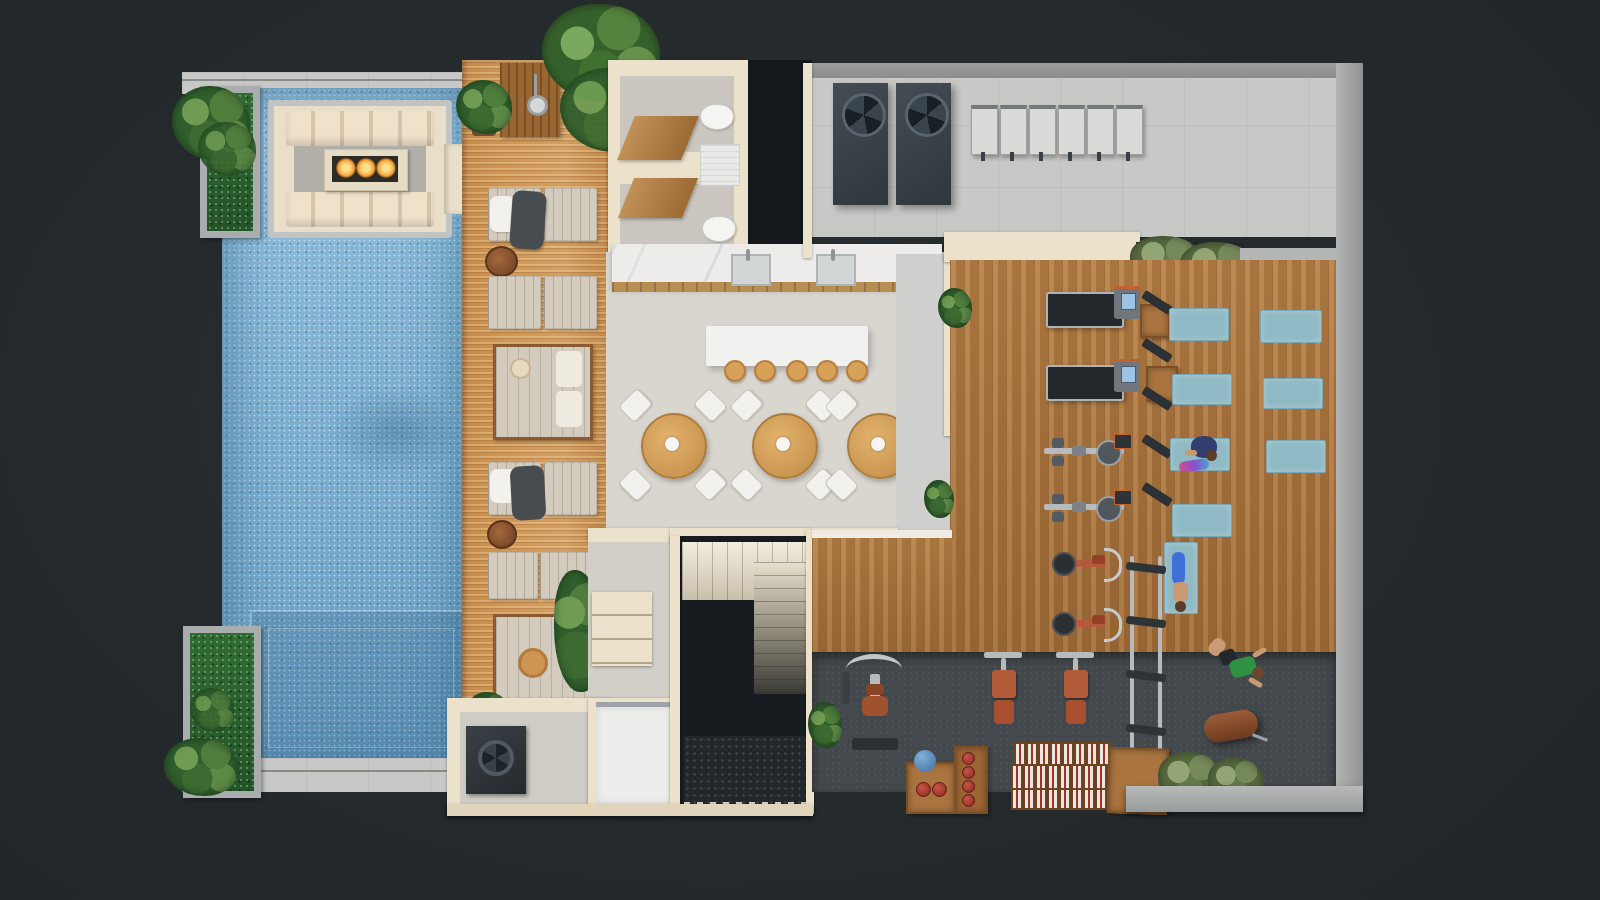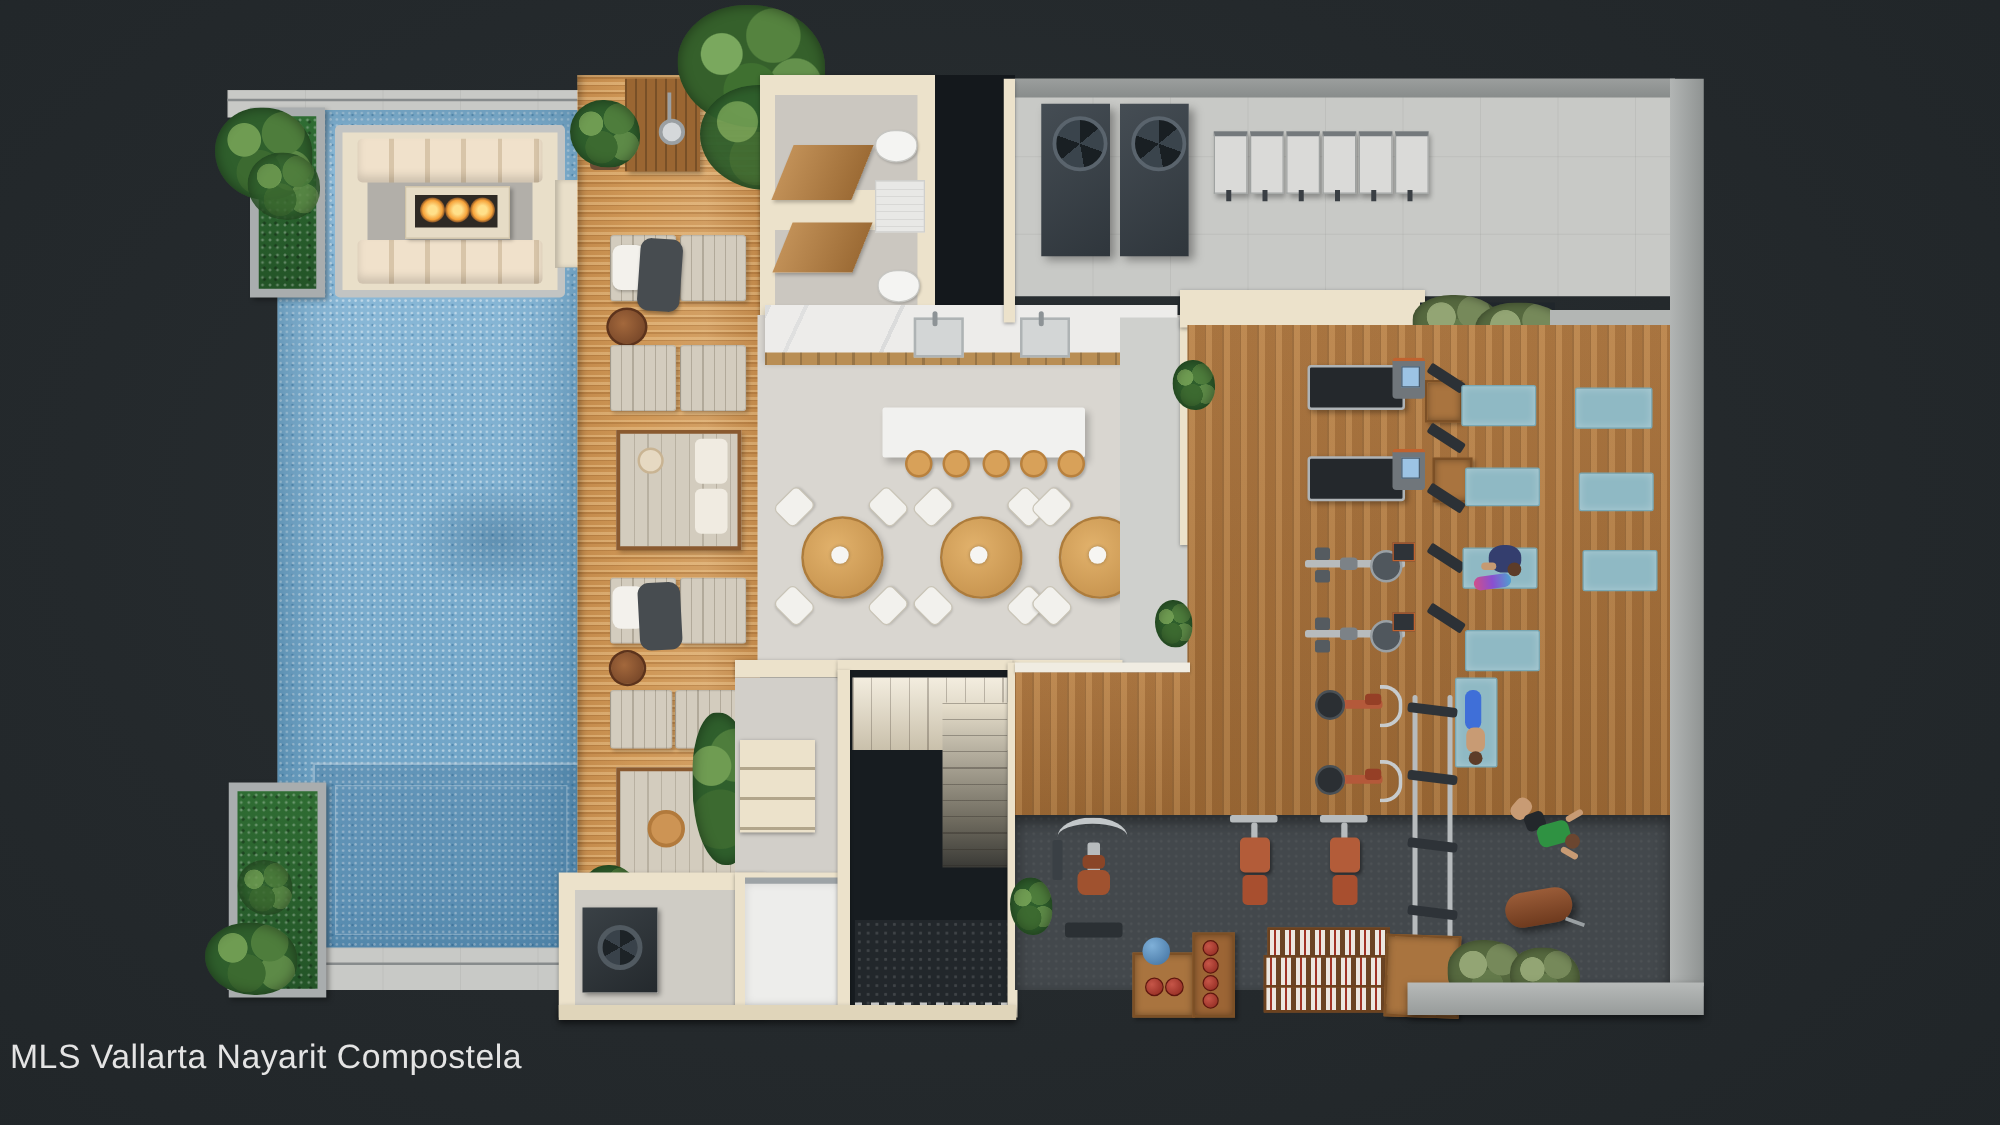--- a/index.html
+++ b/index.html
@@ -385,15 +385,14 @@
     <div class="abs" style="left:44px;top:16px;width:15px;height:5px;background:#c89b74;border-radius:3px;transform:rotate(-30deg);"></div>
     <div class="abs" style="left:40px;top:46px;width:15px;height:5px;background:#c89b74;border-radius:3px;transform:rotate(30deg);"></div>
     <div class="abs" style="left:44px;top:33px;width:12px;height:12px;border-radius:50%;background:#6b4630;"></div>
   </div>
   <div class="abs olive" style="left:1158px;top:752px;width:64px;height:52px;"></div>
   <div class="abs olive" style="left:1208px;top:758px;width:56px;height:46px;"></div>
 
   <div class="abs gwall" style="left:1336px;top:63px;width:27px;height:726px;"></div>
   <div class="abs" style="left:1126px;top:786px;width:237px;height:26px;background:linear-gradient(180deg,#b7bab9,#979b9a);box-shadow:0 3px 6px rgba(0,0,0,0.5);"></div>
 
-  <div class="abs watermark" style="left:8px;top:830px;">MLS Vallarta Nayarit Compostela</div>
 
 </div>
 
 </body></html>

